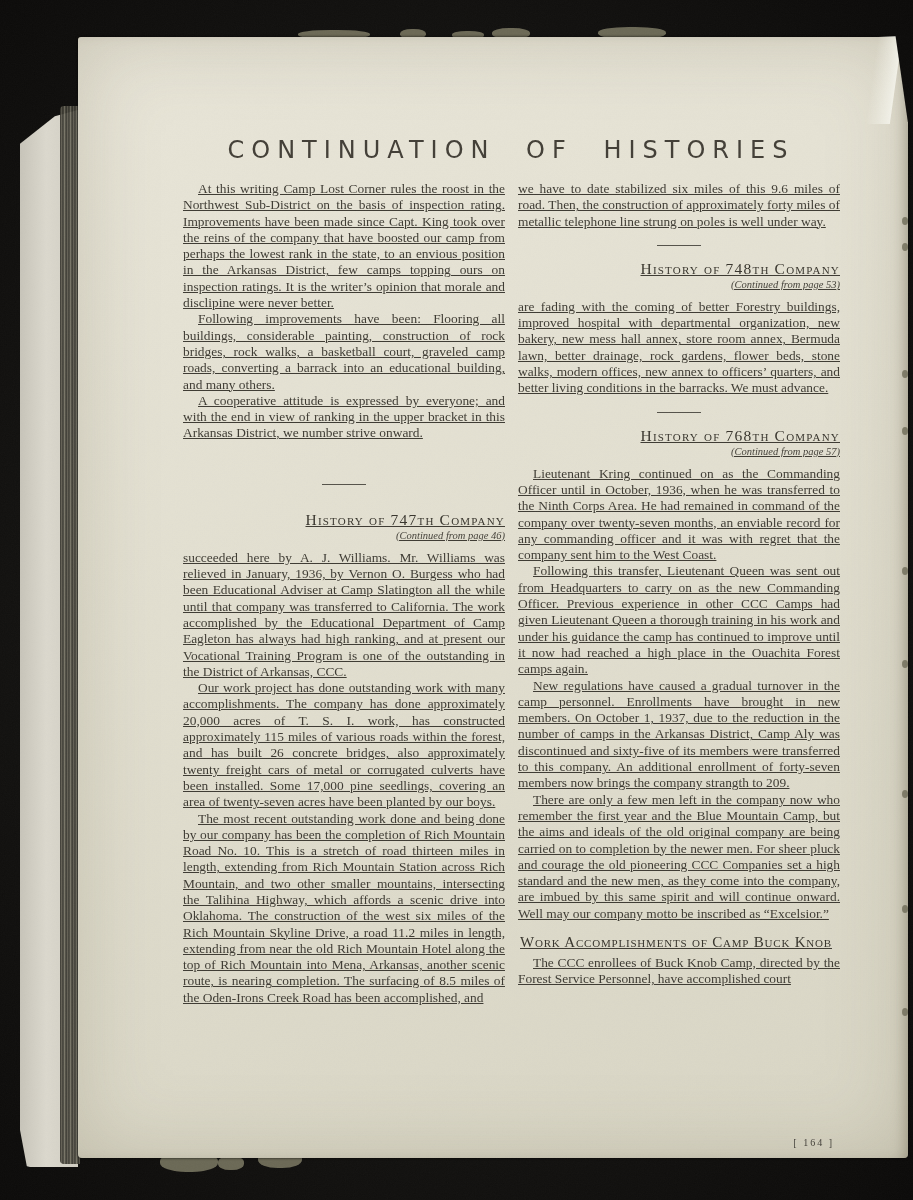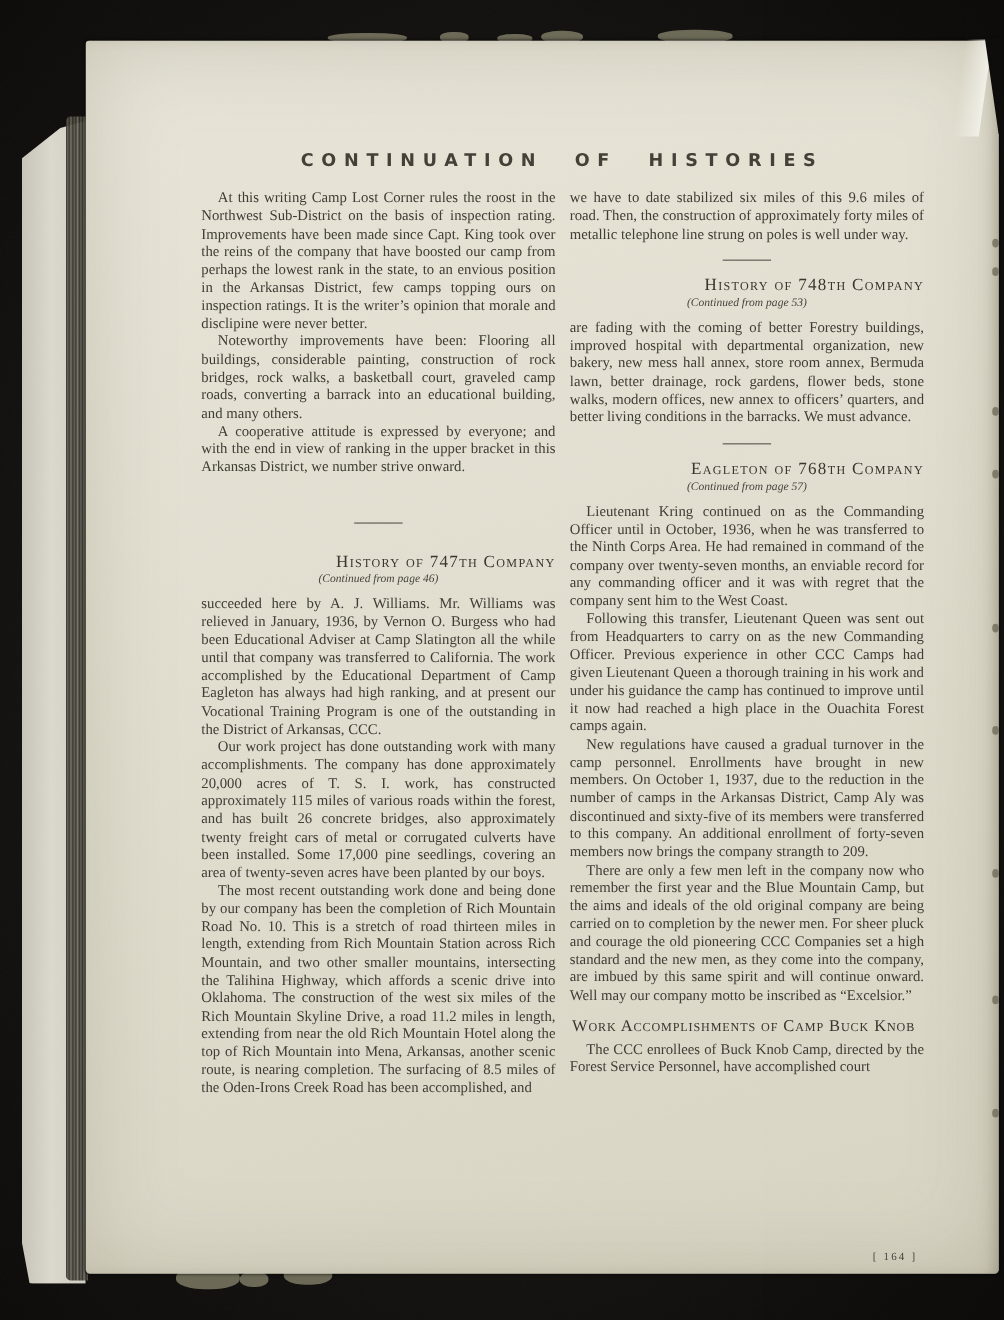--- a/index.html
+++ b/index.html
@@ -31,31 +31,31 @@
   .page{
     position:absolute;left:78px;top:37px;width:830px;height:1121px;
     background:linear-gradient(165deg,#e8e5d8 0%,#e2dfd0 45%,#d8d5c4 100%);
     border-radius:3px 1px 4px 4px;
     box-shadow:inset 0 0 80px rgba(125,118,95,.28), inset -9px 0 14px -7px rgba(105,100,80,.5), 0 0 3px rgba(0,0,0,.8);
     color:#3e3b33;
   }
   .content{padding:0 69px 0 105px;}
   h1.title{
     margin:99px 0 0;text-align:center;
-    font-family:"DejaVu Sans", sans-serif;font-weight:700;
-    font-size:16px;letter-spacing:7px;word-spacing:16px;color:#433f37;
+    font-family:"DejaVu Sans", sans-serif;font-weight:400;
+    font-size:24px;letter-spacing:7px;word-spacing:16px;color:#433f37;
   }
-  .columns{display:flex;gap:13px;margin-top:17px;}
+  .columns{display:flex;gap:13px;margin-top:17px;text-decoration:underline;}
   .col{width:322px;flex:none;}
   p.para{margin:0;font-size:13.4px;line-height:16.3px;text-align:justify;color:#3e3b33;}
   p.indent{text-indent:15px;}
   .divider{width:44px;border-top:1px solid #55524a;margin:15px auto 14px;height:0;}
   .divider-lg{margin-top:42px;margin-bottom:26px;}
   .sec-title{font-variant:small-caps;text-align:right;font-size:15.5px;letter-spacing:1.2px;color:#38352d;}
-  .sec-cont{text-align:center;font-style:italic;font-size:10.5px;margin:1px 0 9px;color:#45423a;}
+  .sec-cont{text-align:right;font-style:italic;font-size:10.5px;margin:1px 0 9px;color:#45423a;}
   .sub-head{font-variant:small-caps;font-size:15px;letter-spacing:.8px;margin:12px 0 4px 2px;color:#38352d;}
   .page-number{position:absolute;right:74px;top:1100px;font-size:10px;letter-spacing:2px;color:#44413a;}
   svg.grain{position:absolute;left:0;top:0;width:913px;height:1200px;pointer-events:none;opacity:.55;}
 </style>
 </head>
 <body>
 
 <div class="stage">
 
   <div class="under-page"></div>
@@ -72,21 +72,21 @@
 
   <div class="page">
     <div class="content">
 
       <h1 class="title">CONTINUATION OF HISTORIES</h1>
 
       <div class="columns">
 
         <div class="col">
           <p class="para indent">At this writing Camp Lost Corner rules the roost in the Northwest Sub-District on the basis of inspection rating.  Improvements have been made since Capt. King took over the reins of the company that have boosted our camp from perhaps the lowest rank in the state, to an envious position in the Arkansas District, few camps topping ours on inspection ratings.  It is the writer’s opinion that morale and disclipine were never better.</p>
-          <p class="para indent">Noteworthy improvements have been:  Flooring all buildings, considerable painting, construction of rock bridges, rock walks, a basketball court, graveled camp roads, converting a barrack into an educational building, and many others.</p>
+          <p class="para indent">Following improvements have been:  Flooring all buildings, considerable painting, construction of rock bridges, rock walks, a basketball court, graveled camp roads, converting a barrack into an educational building, and many others.</p>
           <p class="para indent">A cooperative attitude is expressed by everyone; and with the end in view of ranking in the upper bracket in this Arkansas District, we number strive onward.</p>
 
           <div class="divider divider-lg"></div>
 
           <div>
             <div class="sec-title">History of 747th Company</div>
             <div class="sec-cont">(Continued from page 46)</div>
           </div>
 
           <p class="para">succeeded here by A. J. Williams.  Mr. Williams was relieved in January, 1936, by Vernon O. Burgess who had been Educational Adviser at Camp Slatington all the while until that company was transferred to California.  The work accomplished by the Educational Department of Camp Eagleton has always had high ranking, and at present our Vocational Training Program is one of the outstanding in the District of Arkansas, CCC.</p>
@@ -102,21 +102,21 @@
           <div>
             <div class="sec-title">History of 748th Company</div>
             <div class="sec-cont">(Continued from page 53)</div>
           </div>
 
           <p class="para">are fading with the coming of better Forestry buildings, improved hospital with departmental organization, new bakery, new mess hall annex, store room annex, Bermuda lawn, better drainage, rock gardens, flower beds, stone walks, modern offices, new annex to officers’ quarters, and better living conditions in the barracks.  We must advance.</p>
 
           <div class="divider"></div>
 
           <div>
-            <div class="sec-title">Eagleton of 768th Company</div>
+            <div class="sec-title">History of 768th Company</div>
             <div class="sec-cont">(Continued from page 57)</div>
           </div>
 
           <p class="para indent">Lieutenant Kring continued on as the Commanding Officer until in October, 1936, when he was transferred to the Ninth Corps Area.  He had remained in command of the company over twenty-seven months, an enviable record for any commanding officer and it was with regret that the company sent him to the West Coast.</p>
           <p class="para indent">Following this transfer, Lieutenant Queen was sent out from Headquarters to carry on as the new Commanding Officer.  Previous experience in other CCC Camps had given Lieutenant Queen a thorough training in his work and under his guidance the camp has continued to improve until it now had reached a high place in the Ouachita Forest camps again.</p>
           <p class="para indent">New regulations have caused a gradual turnover in the camp personnel.  Enrollments have brought in new members.  On October 1, 1937, due to the reduction in the number of camps in the Arkansas District, Camp Aly was discontinued and sixty-five of its members were transferred to this company.  An additional enrollment of forty-seven members now brings the company strangth to 209.</p>
           <p class="para indent">There are only a few men left in the company now who remember the first year and the Blue Mountain Camp, but the aims and ideals of the old original company are being carried on to completion by the newer men.  For sheer pluck and courage the old pioneering CCC Companies set a high standard and the new men, as they come into the company, are imbued by this same spirit and will continue onward.  Well may our company motto be inscribed as “Excelsior.”</p>
 
           <div class="sub-head">Work Accomplishments of Camp Buck Knob</div>
 

